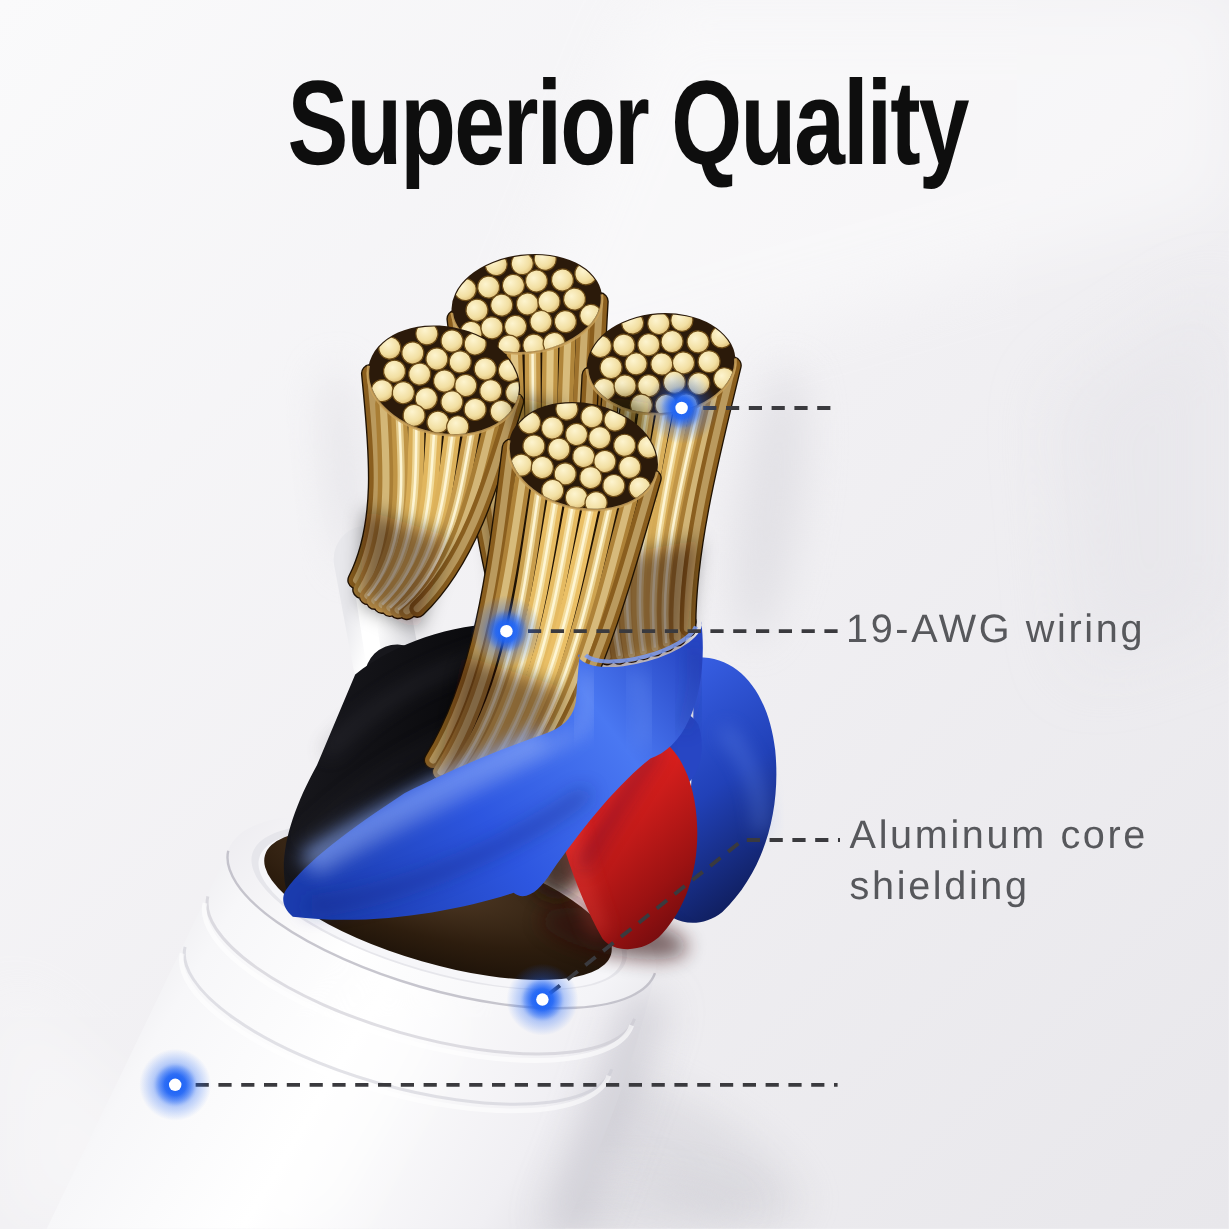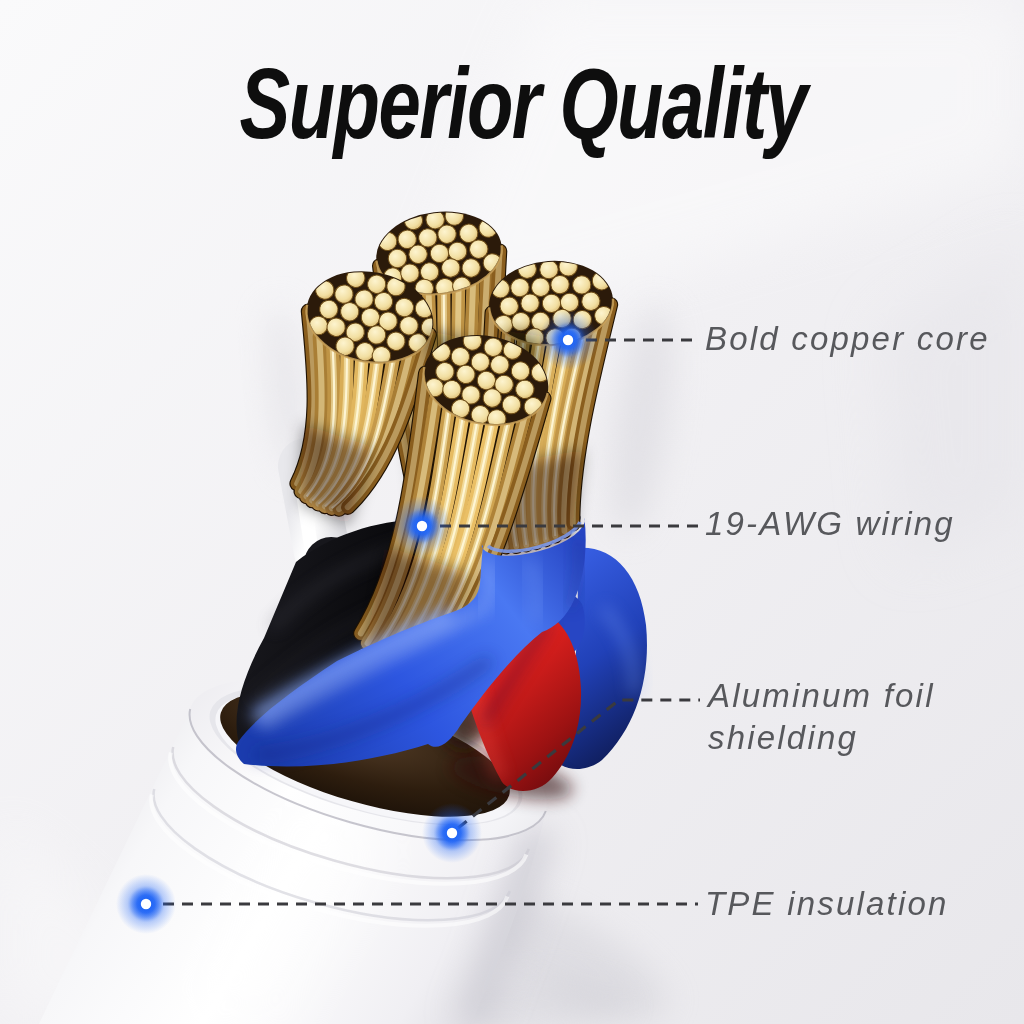--- a/index.html
+++ b/index.html
@@ -1,17 +1,17 @@
 <!DOCTYPE html>
 <html style="--label-color: #57585c;"><head>
 <meta charset="utf-8">
 <style>
   html,body{margin:0;padding:0;}
   body{width:1024px;height:1024px;overflow:hidden;background:#f1f0f3;}
-  .stage{position:relative;width:1024px;height:1024px;font-family:"Liberation Sans",sans-serif;font-style:italic;}
+  .stage{position:relative;width:1024px;height:1024px;font-family:"Liberation Sans",sans-serif;}
   svg.scene{position:absolute;left:0;top:0;}
   .title{position:absolute;top:51px;left:11px;width:1024px;text-align:center;
          font-weight:700;font-size:100px;line-height:1.05;color:#0e0e0e;
          letter-spacing:-2px;transform:scaleX(.76);transform-origin:512px 0;}
   .callout-label{position:absolute;font-size:33px;line-height:42px;font-weight:400;
          color:var(--label-color,#57585c);letter-spacing:2.2px;}
   #lbl-copper{left:705px;top:318px;}
   #lbl-awg{left:705px;top:503px;}
   #lbl-foil{left:708px;top:675px;width:250px;}
   #lbl-tpe{left:705px;top:883px;}
@@ -454,18 +454,16 @@
           <circle cx="146" cy="904" r="30" fill="url(#glowGrad)"></circle>
           <circle cx="146" cy="904" r="17" fill="url(#glowGrad)"></circle>
           <circle cx="146" cy="904" r="10" fill="url(#glowGrad)"></circle>
           <circle cx="146" cy="904" r="5.2" fill="#ffffff"></circle>
         </g>
       </g>
 </svg>
 
 <div class="title" style="color: rgb(14, 14, 14);">Superior Quality</div>
 
-<div id="lbl-copper" class="callout-label">Bold copper core</div>
 <div id="lbl-awg" class="callout-label">19-AWG wiring</div>
-<div id="lbl-foil" class="callout-label">Aluminum foil shielding</div>
-<div id="lbl-tpe" class="callout-label">TPE insulation</div>
+<div id="lbl-foil" class="callout-label">Aluminum core shielding</div>
 
 </div>
 
 </body></html>

